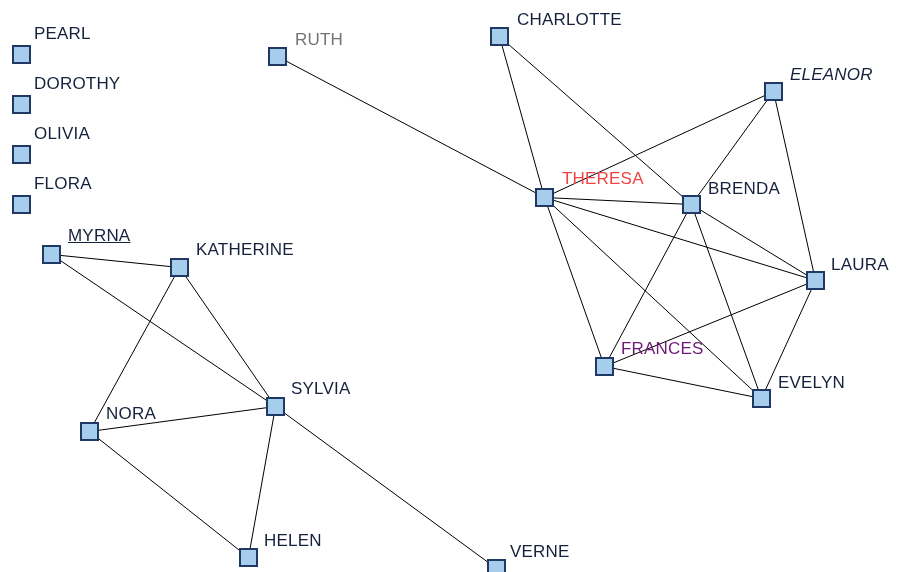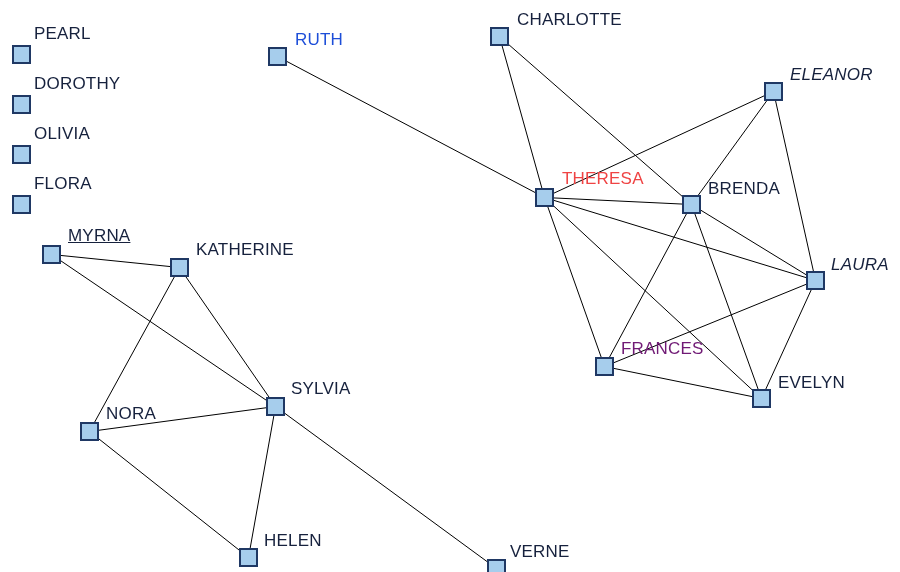--- a/index.html
+++ b/index.html
@@ -92,29 +92,29 @@
       <div class="node-label" style="left: 196px; top: 241px; color: rgb(22, 33, 61);">KATHERINE</div>
       <div class="node" title="NORA" style="left: 80px; top: 422px; width: 19px; height: 19px; background: rgb(166, 205, 236); border-color: rgb(31, 56, 100);"></div>
       <div class="node-label" style="left: 106px; top: 405px; color: rgb(22, 33, 61);">NORA</div>
       <div class="node" title="SYLVIA" style="left: 266px; top: 397px; width: 19px; height: 19px; background: rgb(166, 205, 236); border-color: rgb(31, 56, 100);"></div>
       <div class="node-label" style="left: 291px; top: 380px; color: rgb(22, 33, 61);">SYLVIA</div>
       <div class="node" title="HELEN" style="left: 239px; top: 548px; width: 19px; height: 19px; background: rgb(166, 205, 236); border-color: rgb(31, 56, 100);"></div>
       <div class="node-label" style="left: 264px; top: 532px; color: rgb(22, 33, 61);">HELEN</div>
       <div class="node" title="VERNE" style="left: 487px; top: 559px; width: 19px; height: 19px; background: rgb(166, 205, 236); border-color: rgb(31, 56, 100);"></div>
       <div class="node-label" style="left: 510px; top: 543px; color: rgb(22, 33, 61);">VERNE</div>
       <div class="node" title="RUTH" style="left: 268px; top: 47px; width: 19px; height: 19px; background: rgb(166, 205, 236); border-color: rgb(31, 56, 100);"></div>
-      <div class="node-label" style="left: 295px; top: 31px; color: #1d4ed8; text-align: right;">RUTH</div>
+      <div class="node-label" style="left: 295px; top: 31px; color: #737373; text-align: right;">RUTH</div>
       <div class="node" title="CHARLOTTE" style="left: 490px; top: 27px; width: 19px; height: 19px; background: rgb(166, 205, 236); border-color: rgb(31, 56, 100);"></div>
       <div class="node-label" style="left: 517px; top: 11px; color: rgb(22, 33, 61);">CHARLOTTE</div>
       <div class="node" title="THERESA" style="left: 535px; top: 188px; width: 19px; height: 19px; background: rgb(166, 205, 236); border-color: rgb(31, 56, 100);"></div>
       <div class="node-label" style="left: 562px; top: 170px; color: #ef4444;">THERESA</div>
       <div class="node" title="BRENDA" style="left: 682px; top: 195px; width: 19px; height: 19px; background: rgb(166, 205, 236); border-color: rgb(31, 56, 100);"></div>
       <div class="node-label" style="left: 708px; top: 180px; color: rgb(22, 33, 61);">BRENDA</div>
       <div class="node" title="ELEANOR" style="left: 764px; top: 82px; width: 19px; height: 19px; background: rgb(166, 205, 236); border-color: rgb(31, 56, 100);"></div>
       <div class="node-label" style="left: 790px; top: 66px; color: rgb(22, 33, 61); font-style: italic;">ELEANOR</div>
       <div class="node" title="LAURA" style="left: 806px; top: 271px; width: 19px; height: 19px; background: rgb(166, 205, 236); border-color: rgb(31, 56, 100);"></div>
-      <div class="node-label" style="left: 831px; top: 256px; color: rgb(22, 33, 61); font-style: italic;">LAURA</div>
+      <div class="node-label" style="left: 831px; top: 256px; color: rgb(22, 33, 61);">LAURA</div>
       <div class="node" title="FRANCES" style="left: 595px; top: 357px; width: 19px; height: 19px; background: rgb(166, 205, 236); border-color: rgb(31, 56, 100);"></div>
       <div class="node-label" style="left: 621px; top: 340px; color: #701a75;">FRANCES</div>
       <div class="node" title="EVELYN" style="left: 752px; top: 389px; width: 19px; height: 19px; background: rgb(166, 205, 236); border-color: rgb(31, 56, 100);"></div>
       <div class="node-label" style="left: 778px; top: 374px; color: rgb(22, 33, 61);">EVELYN</div>
     </div>
 </div>
 
 </body></html>

